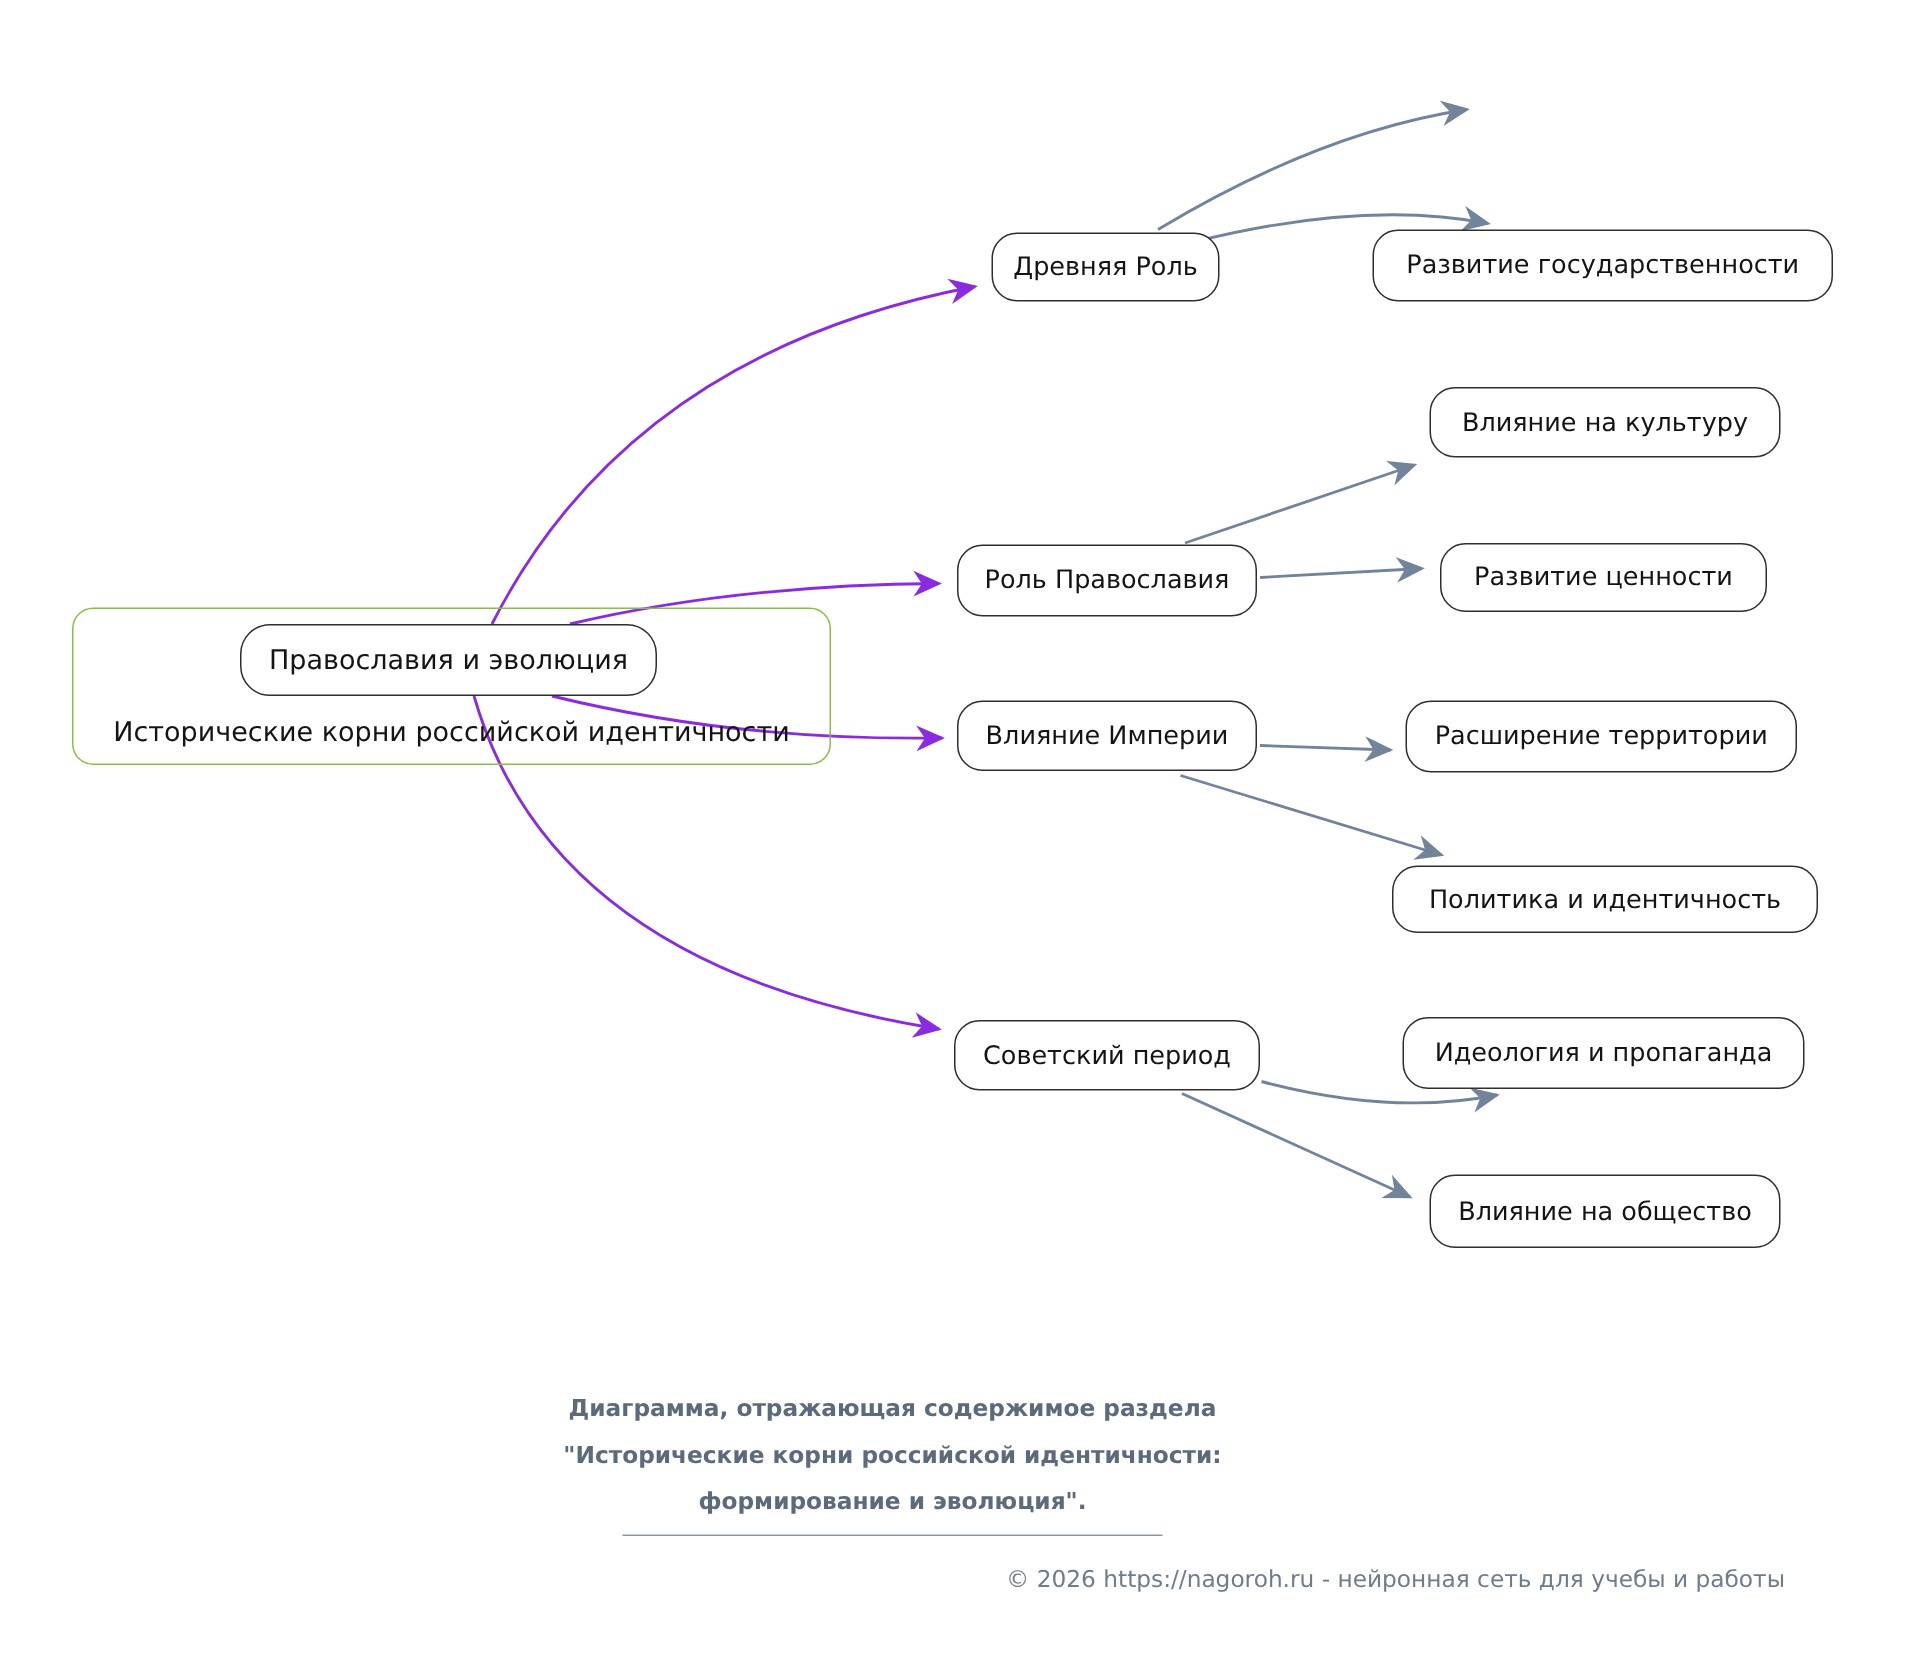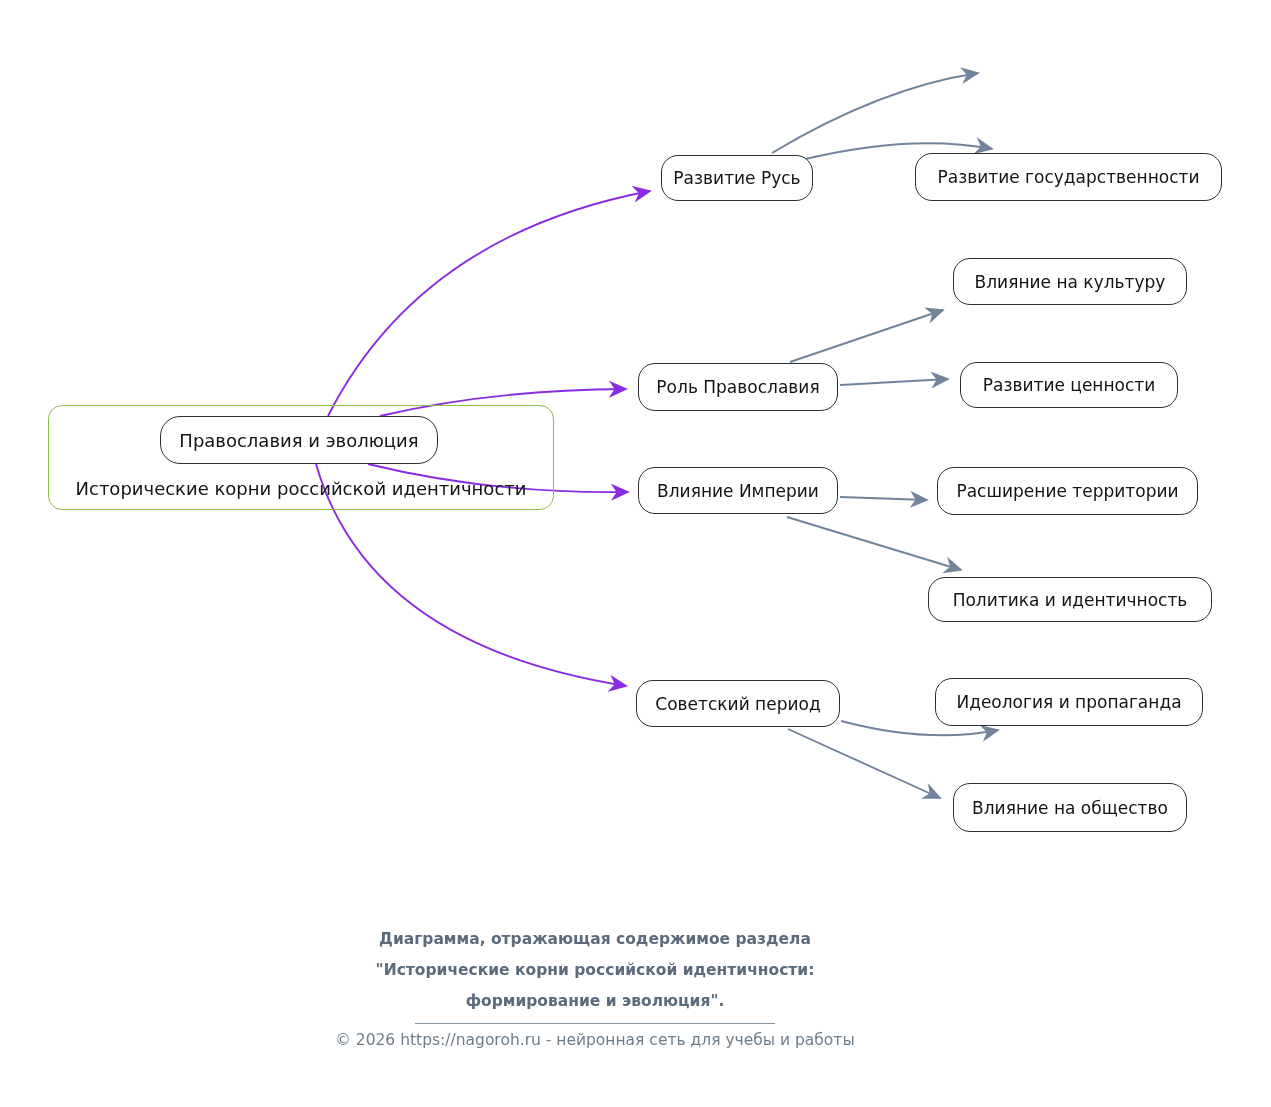--- a/index.html
+++ b/index.html
@@ -52,22 +52,22 @@
   }
   .caption .t{
     font-size:15.5px;font-weight:bold;line-height:19px;margin-top:12px;
   }
   .caption .divider{
     width:360px;height:0;
     border-bottom:1.5px solid #8a97a5;
     margin:12px auto 0 auto;
   }
   .caption .copyright{
-    margin-top:7px;
-    font-size:15.5px;font-weight:normal;color:#6e7d8b;
+    margin-top:20px;
+    font-size:15.5px;font-weight:normal;color:#6e7d8b;text-align:right;
   }
 </style>
 </head>
 <body>
 
 <div class="canvas">
 
   <svg class="edges" viewBox="0 0 1271 1107" xmlns="http://www.w3.org/2000/svg">
     <defs>
       <marker id="arrow-purple" markerWidth="11" markerHeight="10" refX="9" refY="5" orient="auto" markerUnits="strokeWidth">
@@ -90,21 +90,21 @@
     <path d="M 840 497 L 927 500" fill="none" stroke="#72849a" stroke-width="1.9" marker-end="url(#arrow-gray)"></path>
     <path d="M 787 517 L 961 570" fill="none" stroke="#72849a" stroke-width="1.9" marker-end="url(#arrow-gray)"></path>
     <path d="M 841 721 Q 928 744 998 730" fill="none" stroke="#72849a" stroke-width="1.9" marker-end="url(#arrow-gray)"></path>
     <path d="M 788 729 L 940 798" fill="none" stroke="#72849a" stroke-width="1.9" marker-end="url(#arrow-gray)"></path>
   </svg>
 
   <div class="root-outer"></div>
   <div class="node root-inner">Православия и эволюция</div>
   <div class="root-label">Исторические корни российской идентичности</div>
 
-  <div class="node" style="left:661px;top:155px;width:152px;height:46px">Развитие Русь</div>
+  <div class="node" style="left:661px;top:155px;width:152px;height:46px">Древняя Роль</div>
   <div class="node" style="left:638px;top:363px;width:200px;height:48px">Роль Православия</div>
   <div class="node" style="left:638px;top:467px;width:200px;height:47px">Влияние Империи</div>
   <div class="node" style="left:636px;top:680px;width:204px;height:47px">Советский период</div>
 
   <div class="node" style="left:915px;top:153px;width:307px;height:48px">Развитие государственности</div>
   <div class="node" style="left:953px;top:258px;width:234px;height:47px">Влияние на культуру</div>
   <div class="node" style="left:960px;top:362px;width:218px;height:46px">Развитие ценности</div>
   <div class="node" style="left:937px;top:467px;width:261px;height:48px">Расширение территории</div>
   <div class="node" style="left:928px;top:577px;width:284px;height:45px">Политика и идентичность</div>
   <div class="node" style="left:935px;top:678px;width:268px;height:48px">Идеология и пропаганда</div>

